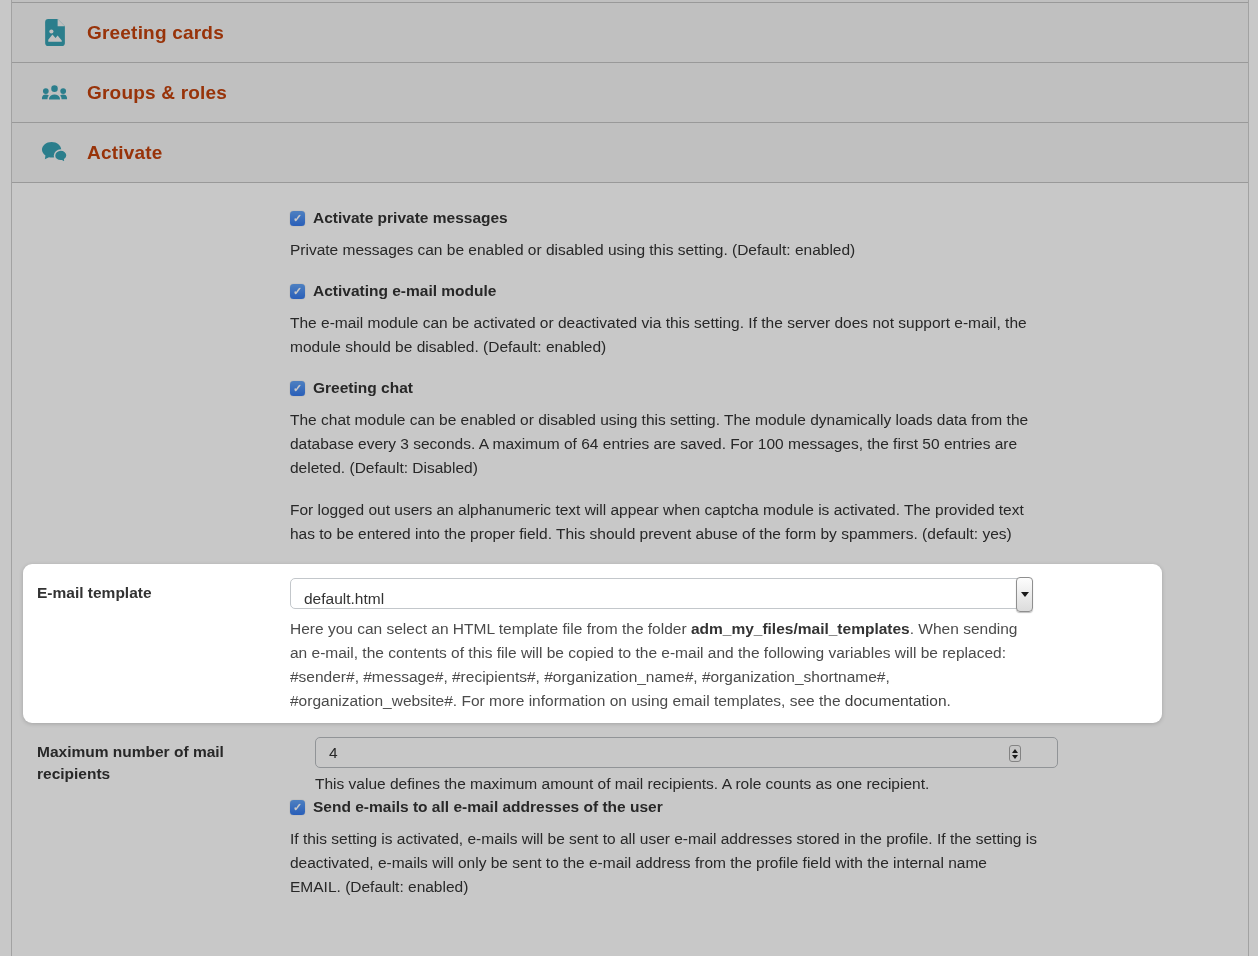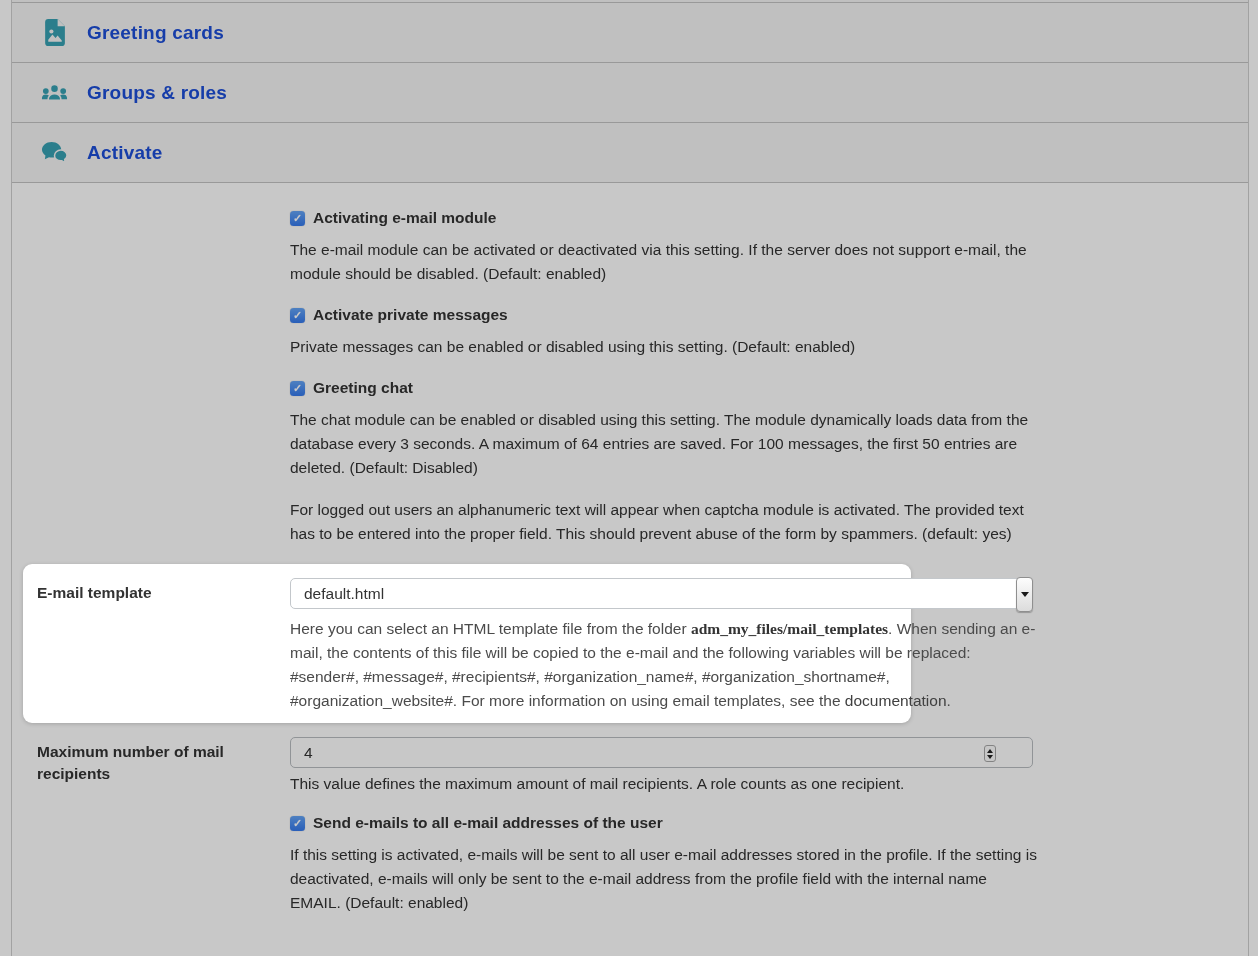--- a/index.html
+++ b/index.html
@@ -18,21 +18,21 @@
     border-left:1px solid #cfcfcf; border-right:1px solid #cfcfcf;
     background:#fff;
   }
   .top-sliver { height:3px; background:#f5f5f5; border-bottom:1px solid #c4c4c4; }
   .acc-header {
     height:60px; background:#f5f5f5; border-bottom:1px solid #c4c4c4;
     display:flex; align-items:center; padding-left:29px; cursor:pointer;
   }
   .acc-icon { width:27px; height:27px; color:#38a1b3; flex:0 0 27px; display:flex; align-items:center; justify-content:center; }
   .acc-icon svg { width:27px; height:27px; display:block; }
-  .acc-title { margin-left:19px; font-size:19px; font-weight:bold; color:#1d4ed8; letter-spacing:0.2px; }
+  .acc-title { margin-left:19px; font-size:19px; font-weight:bold; color:#c2410c; letter-spacing:0.2px; }
 
   
   .panel-body { background:#fff; padding:24px 0 40px 25px; }
   .form-row { display:flex; }
   .row-label {
     width:253px; padding-right:30px; flex:0 0 253px;
     font-size:15.5px; font-weight:bold; color:#333; line-height:22px; padding-top:4px;
   }
   .row-control { width:750px; flex:0 0 750px; }
   .group { margin-bottom:18px; }
@@ -48,34 +48,34 @@
     color:#fff; font-size:11px; line-height:15px; text-align:center; font-weight:bold;
   }
   .check-label { font-size:15.5px; font-weight:bold; color:#333; }
   .desc { font-size:15.5px; line-height:24px; color:#333; max-width:748px; }
 
   
   .highlight-row {
     position:relative; z-index:60;
     background:#ffffff; border-radius:9px;
     margin-left:-14px; padding:14px 0 10px 14px;
-    width:888px;
+    width:1139px;
     box-shadow:0 1px 4px rgba(0,0,0,0.18);
     display:flex;
   }
   .highlight-row .row-label { color:#333; }
   .help { font-size:15.5px; line-height:24px; color:#4b4b4b; margin-top:8px; max-width:748px; }
-  .help b { color:#333;font-family:Liberation Serif, serif; }
+  .help b { color:#333; }
   .doc-link { color:#404040; text-decoration:none; cursor:pointer; }
 
   
   .select {
     position:relative; width:743px; height:31px;
     background:#fff; border:1px solid #c3c7cb; border-radius:5px;
-    display:flex; align-items:center; padding-left:13px; cursor:pointer;
+    display:flex; align-items:flex-end; padding-left:13px; cursor:pointer;
   }
   .select-value { font-size:15.5px; color:#333; }
   .select-btn {
     position:absolute; right:-1px; top:-2px; width:17px; height:35px;
     background:linear-gradient(#fdfdfd,#dcdcdc);
     border:1px solid #8f8f8f; border-radius:4px;
     box-shadow:0 1px 1px rgba(0,0,0,.25);
     display:flex; align-items:center; justify-content:center; cursor:pointer;
   }
   .arrow-down { width:0; height:0; border-left:4px solid transparent; border-right:4px solid transparent; border-top:5px solid #1a1a1a; }
@@ -89,22 +89,22 @@
   .number-value { font-size:15.5px; color:#333; }
   .stepper {
     position:absolute; right:36px; top:7px; width:12px; height:17px;
     background:#fdfdfd; border:1px solid #a8a8a8; border-radius:3px;
     display:flex; flex-direction:column; align-items:center; justify-content:center; gap:2px;
     cursor:pointer;
   }
   .tri-up { width:0; height:0; border-left:3px solid transparent; border-right:3px solid transparent; border-bottom:4px solid #222; }
   .tri-down { width:0; height:0; border-left:3px solid transparent; border-right:3px solid transparent; border-top:4px solid #222; }
 
-  .mt14 { margin-top:14px; }
-  .mt16 { margin-top:16px; }
+  .mt14 { margin-top:14px;gap:25px; }
+  .mt16 { margin-top:0; }
 
   
   .overlay {
     position:absolute; inset:0; z-index:50;
     background:rgba(0,0,0,0.215);
   }
 </style>
 </head>
 <body>
 
@@ -148,34 +148,34 @@
       <span class="acc-title">Activate</span>
     </div>
 
     <div class="panel-body">
 
       <div class="form-row group">
         <div class="row-label"></div>
         <div class="row-control">
           <div class="check-row">
             <span class="checkbox"></span>
+            <span class="check-label">Activate private messages</span>
+          </div>
+          <p class="desc">Private messages can be enabled or disabled using this setting. (Default: enabled)</p>
+        </div>
+      </div>
+
+      <div class="form-row group">
+        <div class="row-label"></div>
+        <div class="row-control">
+          <div class="check-row">
+            <span class="checkbox"></span>
             <span class="check-label">Activating e-mail module</span>
           </div>
           <p class="desc">The e-mail module can be activated or deactivated via this setting. If the server does not support e-mail, the module should be disabled. (Default: enabled)</p>
-        </div>
-      </div>
-
-      <div class="form-row group">
-        <div class="row-label"></div>
-        <div class="row-control">
-          <div class="check-row">
-            <span class="checkbox"></span>
-            <span class="check-label">Activate private messages</span>
-          </div>
-          <p class="desc">Private messages can be enabled or disabled using this setting. (Default: enabled)</p>
         </div>
       </div>
 
       <div class="form-row group">
         <div class="row-label"></div>
         <div class="row-control">
           <div class="check-row">
             <span class="checkbox"></span>
             <span class="check-label">Greeting chat</span>
           </div>

